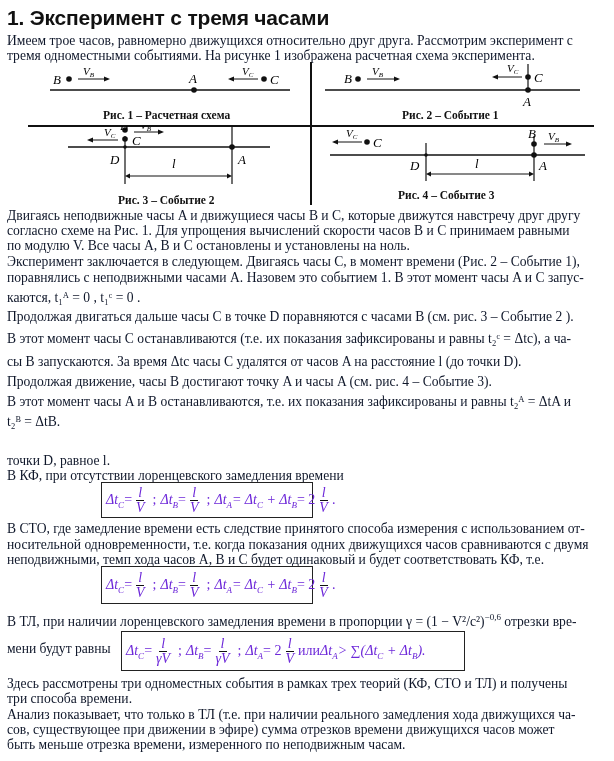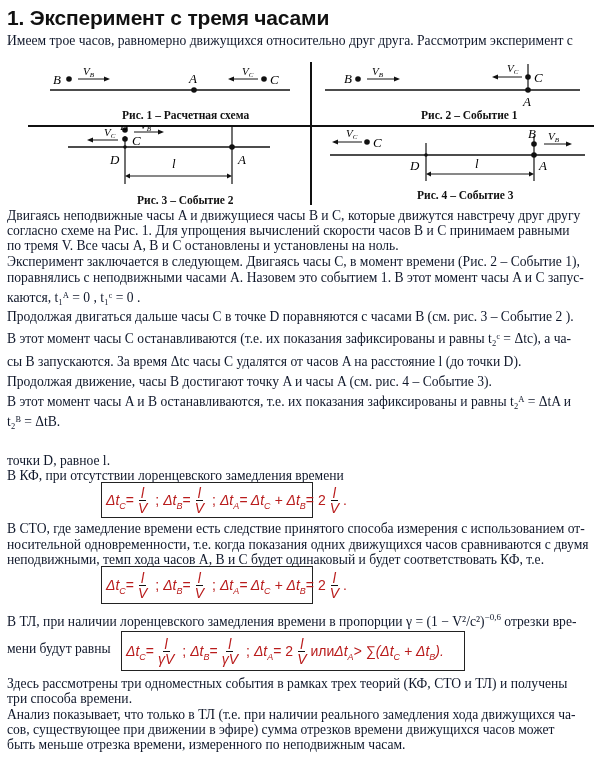--- a/index.html
+++ b/index.html
@@ -5,36 +5,37 @@
   html, body { margin: 0; padding: 0; background: #ffffff; }
   body { width: 614px; height: 761px; position: relative; overflow: hidden; color: #111; }
   .page { position: absolute; left: 0; top: 0; width: 614px; height: 761px; }
   .title { position: absolute; left: 7px; top: 6px; font-family: "Liberation Sans", sans-serif; font-weight: bold; font-size: 21px; color: #111; letter-spacing: -0.2px; }
   .p { position: absolute; left: 7px; font-family: "Liberation Serif", serif; font-size: 13.6px; line-height: 15px; color: #0f172a; white-space: nowrap; }
   .i { font-style: italic; }
   sub, sup { font-size: 9px; line-height: 0; }
   .figs { position: absolute; left: 0; top: 58px; width: 614px; height: 150px; }
   .hline { position: absolute; left: 28px; top: 67px; width: 566px; height: 1.5px; background: #111; }
   .vline { position: absolute; left: 310px; top: 4px; width: 1.5px; height: 143px; background: #111; }
-  .cap { position: absolute; font-family: "Liberation Serif", serif; font-weight: bold; font-size: 11.5px; color: #111; white-space: nowrap; margin-left: 19px; }
+  .cap { position: absolute; font-family: "Liberation Serif", serif; font-weight: bold; font-size: 11.5px; color: #111; white-space: nowrap; }
   svg text { font-family: "Liberation Serif", serif; font-style: italic; }
-  .eqbox { position: absolute; border: 1.3px solid #222; font-family: Liberation Sans, sans-serif; font-size: 14px; color: #b91c1c; white-space: nowrap; display: flex; align-items: center; padding: 0 4px; box-sizing: border-box; }
+  .eqbox { position: absolute; border: 1.3px solid #222; font-family: Liberation Serif, serif; font-size: 14px; color: #6d28d9; white-space: nowrap; display: flex; align-items: center; padding: 0 4px; box-sizing: border-box; }
   .frac { display: inline-flex; flex-direction: column; align-items: center; vertical-align: middle; margin: 0 2px; font-style: italic; line-height: 14px; }
   .frac .num { border-bottom: 1px solid #111; padding: 0 2px; }
   .frac .den { padding: 0 2px; }
   .eq-sep { margin: 0 4px; }
 </style>
 </head>
 <body>
 
 <div class="page">
 
   <div class="title">1. Эксперимент с тремя часами</div>
 
   <div class="p" style="top:33px">Имеем трое часов, равномерно движущихся относительно друг друга. Рассмотрим эксперимент с</div>
+  <div class="p" style="top:48px">тремя одноместными событиями. На рисунке 1 изображена расчетная схема эксперимента.</div>
 
   <div class="figs">
     <div class="hline"></div>
     <div class="vline"></div>
 
     <svg style="position:absolute;left:0;top:0" width="310" height="50">
       <line x1="50" y1="32" x2="290" y2="32" stroke="#111" stroke-width="1.3"></line>
       <circle cx="69" cy="21" r="2.8" fill="#111"></circle>
       <text x="53" y="26" font-size="13">B</text>
       <line x1="78" y1="21" x2="104" y2="21" stroke="#111" stroke-width="1"></line>
@@ -114,21 +115,21 @@
       <line x1="121" y1="48" x2="219" y2="48" stroke="#111" stroke-width="1"></line>
       <polygon points="121,45.5 116,48 121,50.5" fill="#111"></polygon>
       <polygon points="219,45.5 224,48 219,50.5" fill="#111"></polygon>
       <text x="165" y="42" font-size="13">l</text>
     </svg>
     <div class="cap" style="left:398px;top:131px">Рис. 4 – Событие 3</div>
   </div>
 
   <div class="p" style="top:208px">Двигаясь неподвижные часы A и движущиеся часы B и C, которые движутся навстречу друг другу</div>
   <div class="p" style="top:223px">согласно схеме на Рис. 1. Для упрощения вычислений скорости часов B и C принимаем равными</div>
-  <div class="p" style="top:238px">по тремя V. Все часы A, B и C остановлены и установлены на ноль.</div>
+  <div class="p" style="top:238px">по модулю V. Все часы A, B и C остановлены и установлены на ноль.</div>
 
   <div class="p" style="top:254px">Эксперимент заключается в следующем. Двигаясь часы C, в момент времени (Рис. 2 – Событие 1),</div>
   <div class="p" style="top:270px">поравнялись с неподвижными часами A. Назовем это событием 1. В этот момент часы A и C запус-</div>
   <div class="p" style="top:290px">каются,  t₁ᴬ = 0 ,  t₁ᶜ = 0 .</div>
 
   <div class="p" style="top:309px">Продолжая двигаться дальше часы C в точке D поравняются с часами B (см. рис. 3 – Событие 2 ).</div>
 
   <div class="p" style="top:331px">В этот момент часы C останавливаются (т.е. их показания зафиксированы и равны t₂ᶜ = Δtc), а ча-</div>
   <div class="p" style="top:354px">сы B запускаются. За время  Δtc  часы C удалятся от часов A на расстояние l (до точки D).</div>
 

